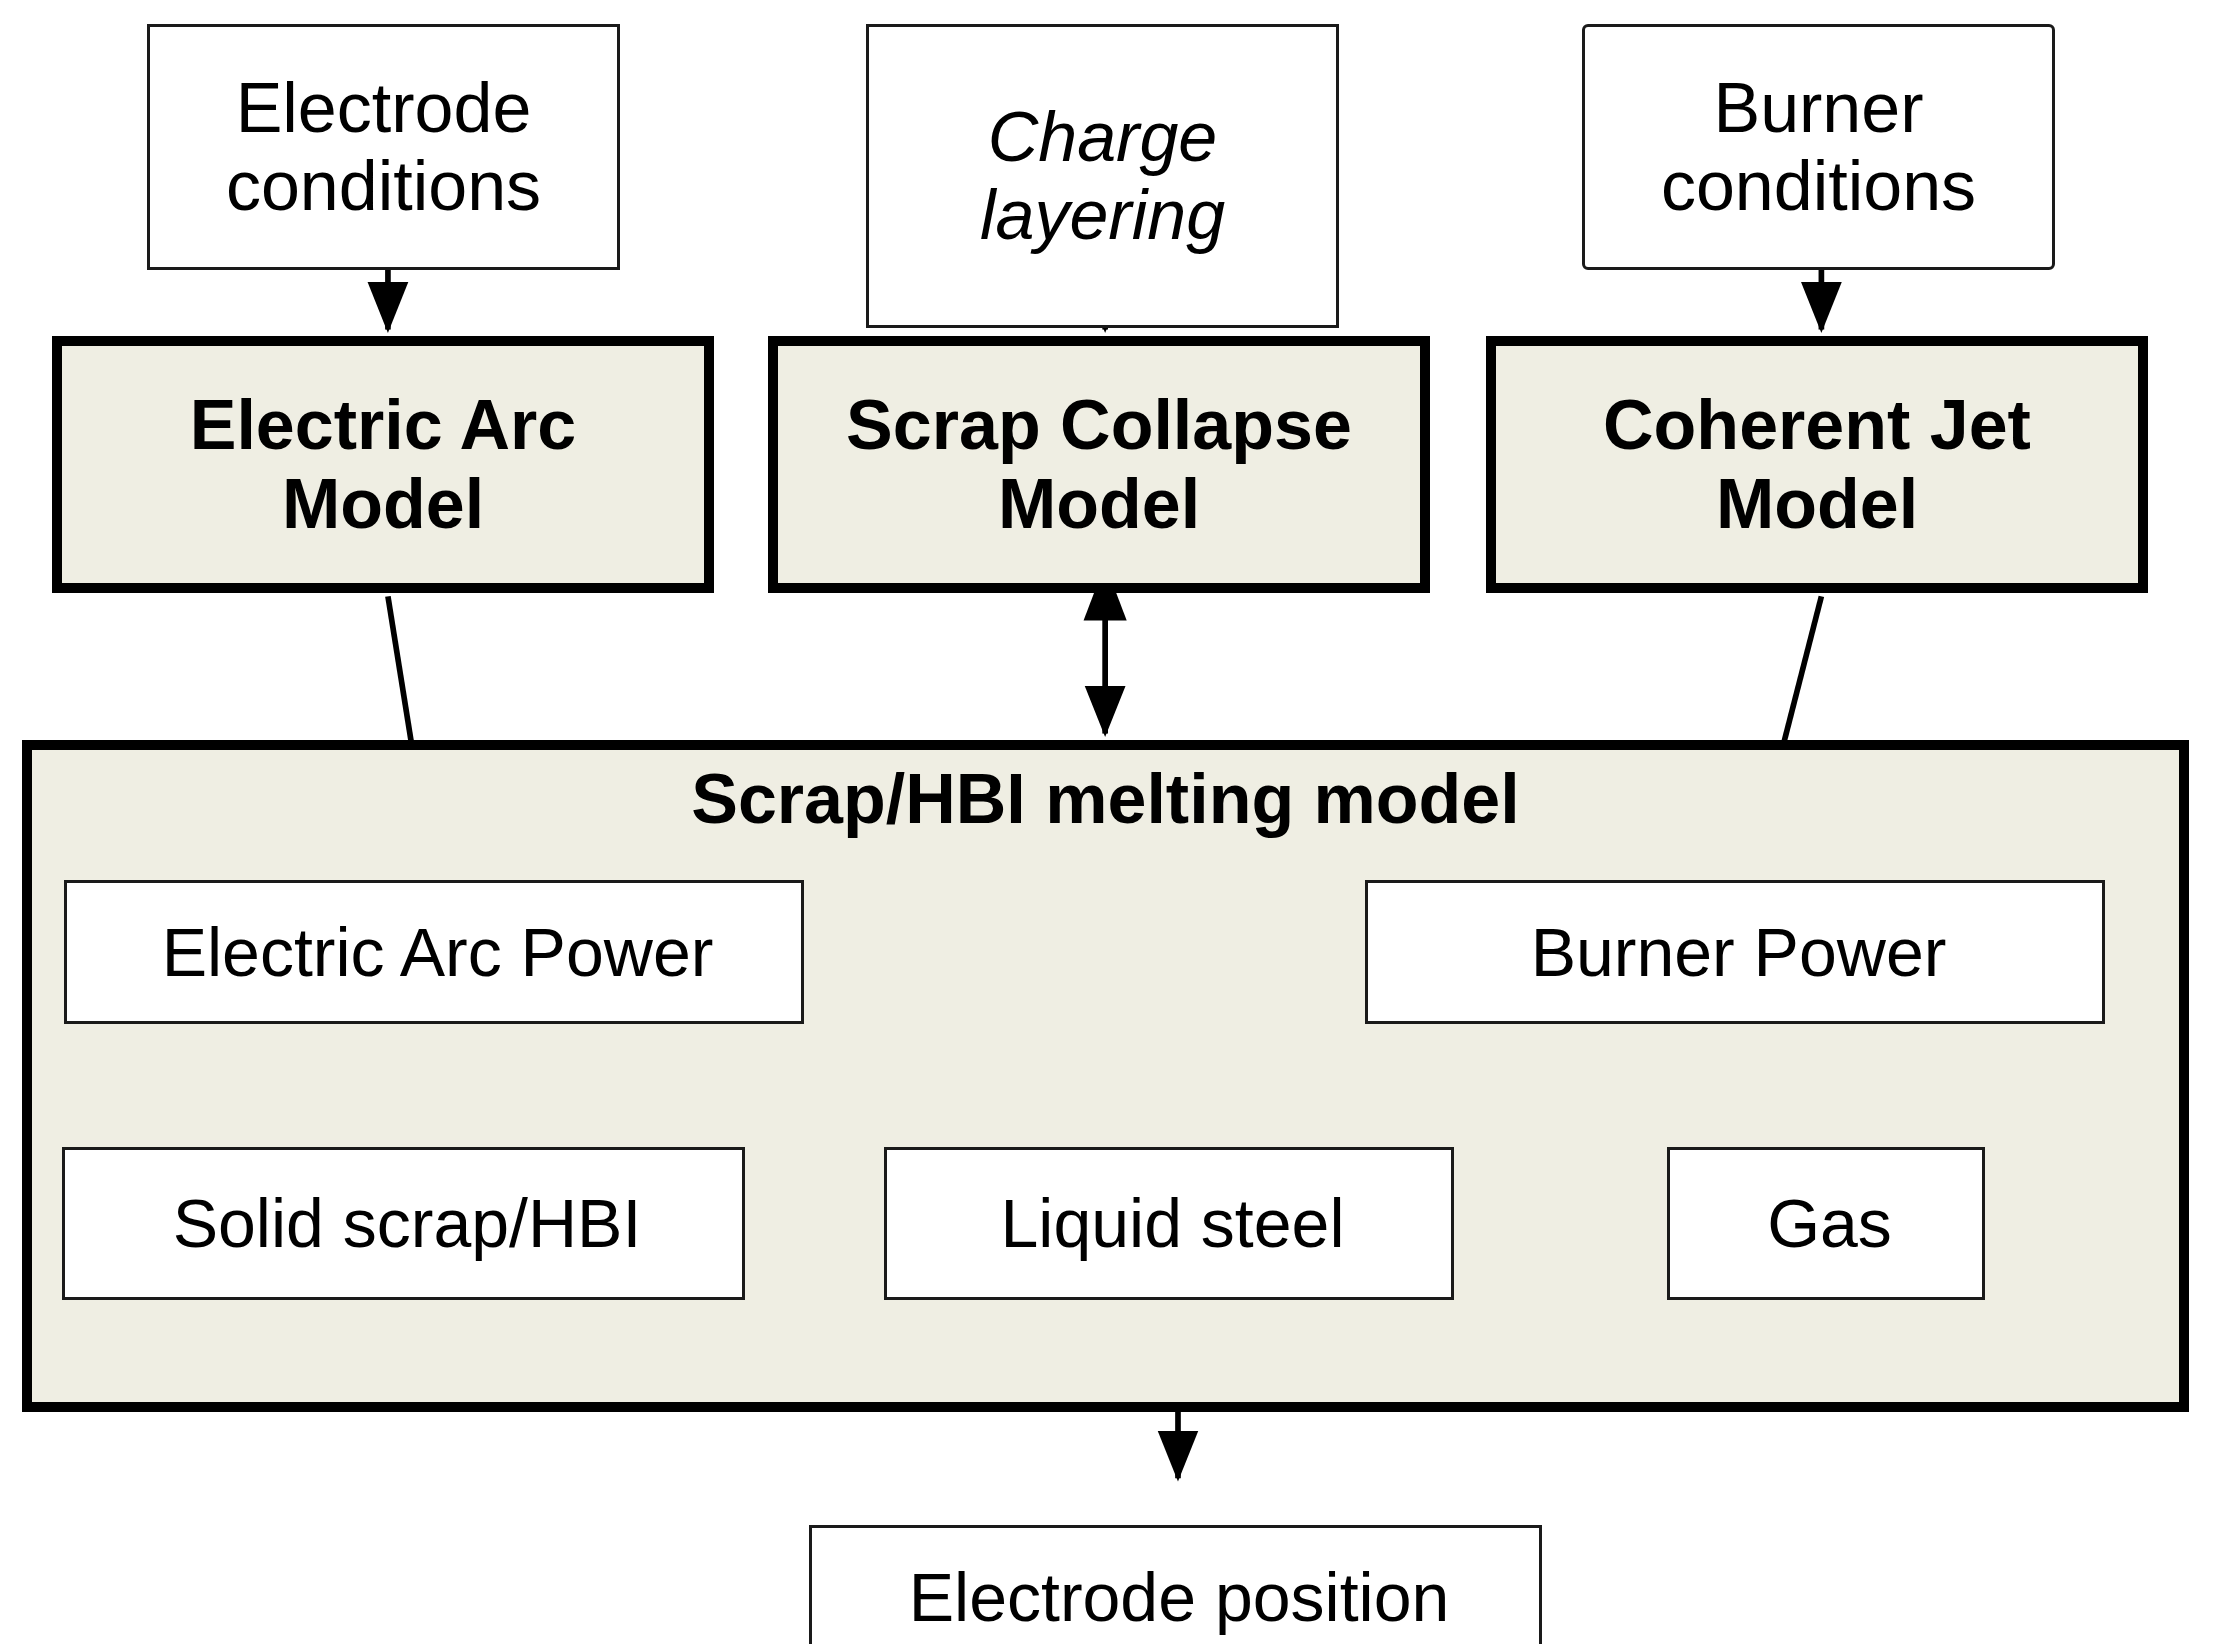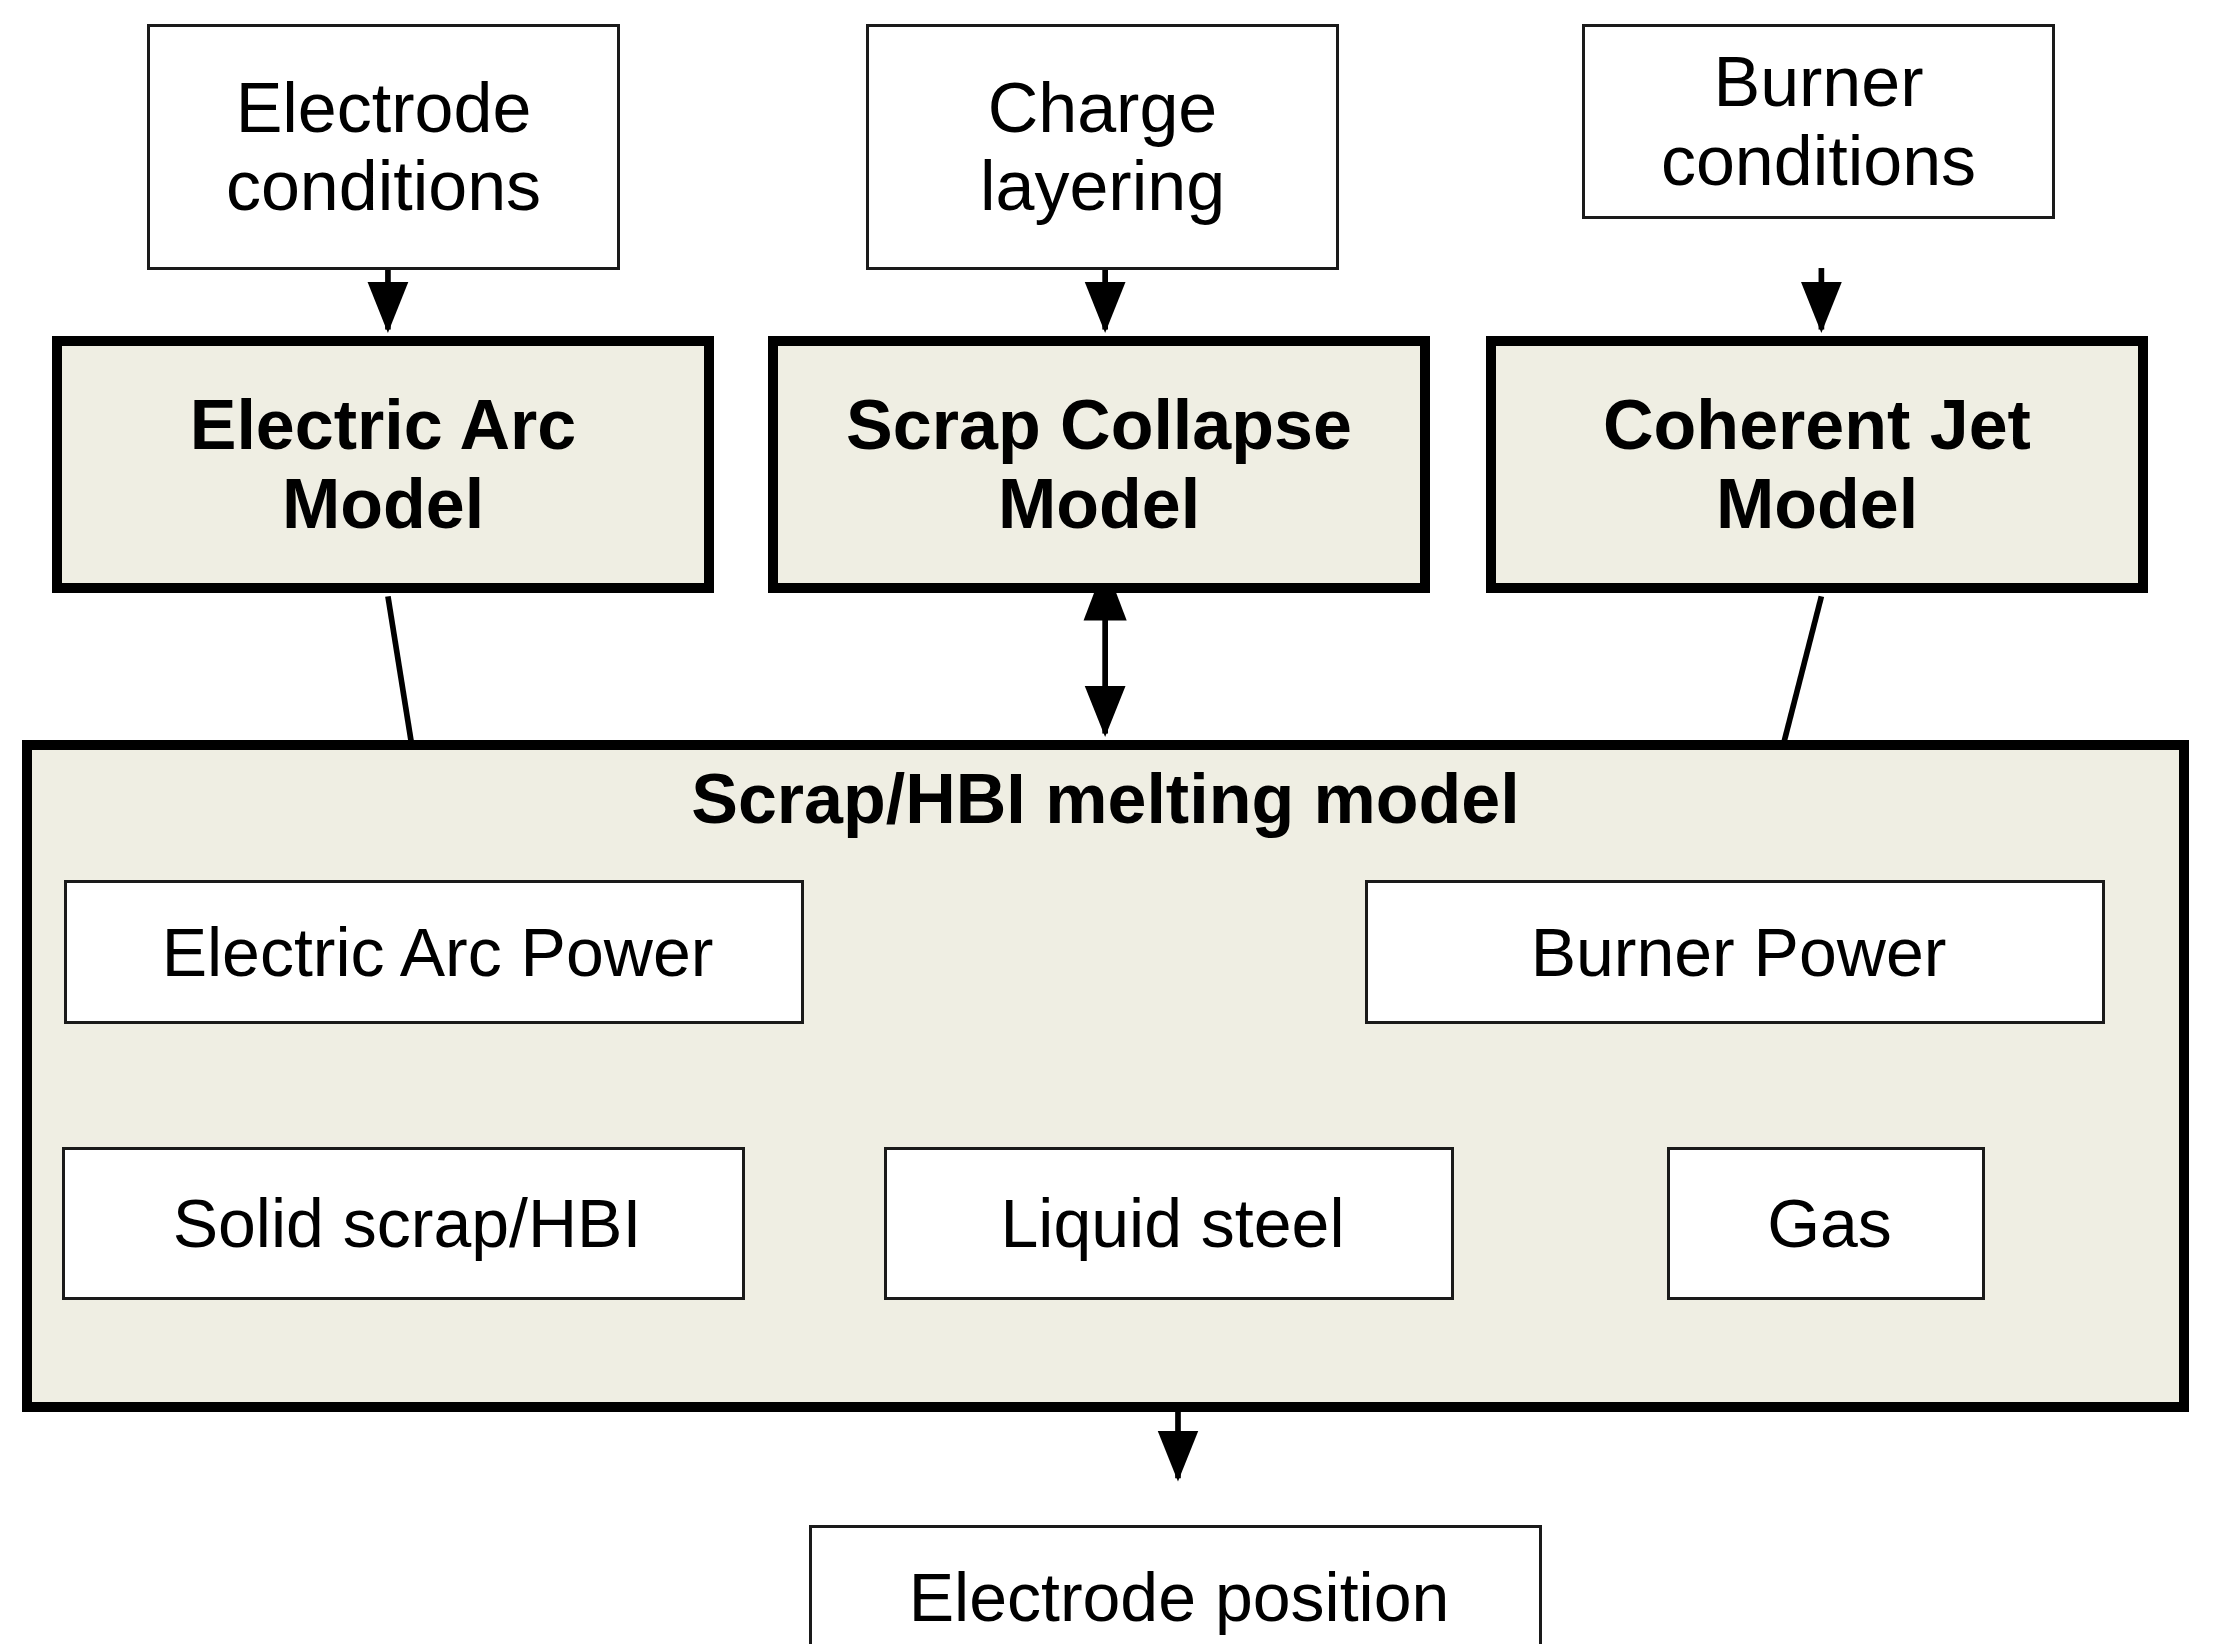--- a/index.html
+++ b/index.html
@@ -63,24 +63,24 @@
     <line x1="1538" y1="1292" x2="1760" y2="1292" stroke="#000" stroke-width="6" marker-end="url(#ahs)" marker-start="url(#ahs-start)"></line>
 
     <polyline points="1930,1370 1930,1452 418,1452 418,1380" fill="none" stroke="#000" stroke-width="6" marker-end="url(#ah)"></polyline>
 
     <line x1="1245" y1="1370" x2="1245" y2="1562" stroke="#000" stroke-width="6" marker-end="url(#ah)"></line>
   </svg>
 
   <div class="box thin t-input label-2line" style="left:147px;top:24px;width:473px;height:246px;">Electrode
 conditions</div>
 
-  <div class="box thin t-input label-2line" style="left:866px;top:24px;width:473px;height:246px;">Charge
+  <div class="box thin t-input label-2line" style="left:866px;top:24px;width:473px;height:304px;font-style:italic;">Charge
 layering</div>
 
-  <div class="box thin t-input label-2line" style="left:1582px;top:24px;width:473px;height:195px;">Burner
+  <div class="box thin t-input label-2line" style="left:1582px;top:24px;width:473px;height:246px;border-radius:6px;">Burner
 conditions</div>
 
   <div class="box thick beige t-model bold label-2line" style="left:52px;top:336px;width:662px;height:257px;">Electric Arc
 Model</div>
 
   <div class="box thick beige t-model bold label-2line" style="left:768px;top:336px;width:662px;height:257px;">Scrap Collapse
 Model</div>
 
   <div class="box thick beige t-model bold label-2line" style="left:1486px;top:336px;width:662px;height:257px;">Coherent Jet
 Model</div>

